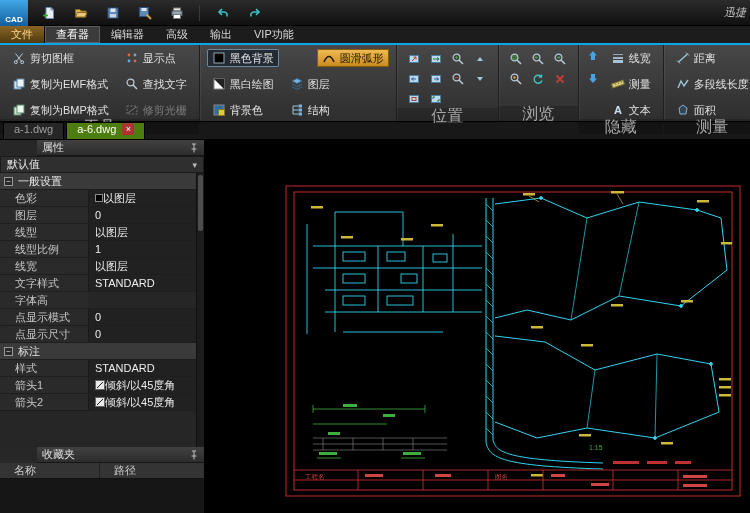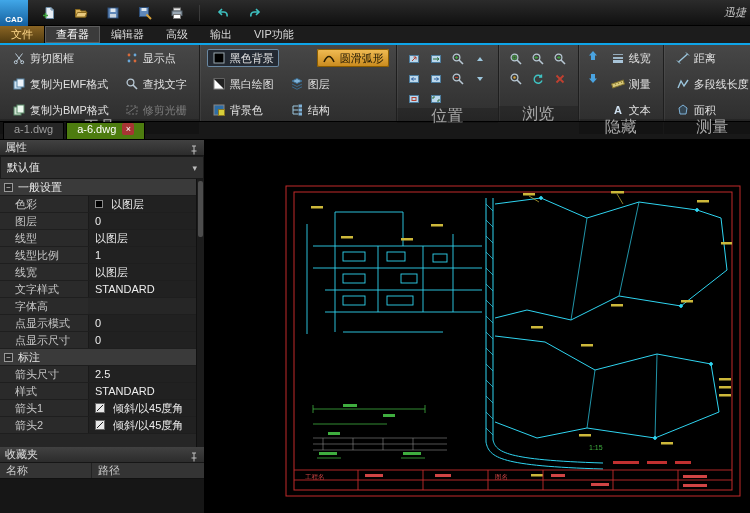--- a/index.html
+++ b/index.html
@@ -37,36 +37,36 @@
 
   
   .tabbar{height:18px;background:#181818;display:flex;align-items:flex-end;padding-left:3px;border-bottom:1px solid #000;}
   .doctab{height:17px;display:flex;gap:6px;padding:0 10px;background:#262626;color:#9f9f9f;border:1px solid #000;border-bottom:none;margin-right:2px;}
   .doctab.active{background:#4d7c0f;color:#fff;}
   .tclose{width:12px;height:12px;background:#a83434;color:#fff;font-size:9px;line-height:12px;text-align:center;border-radius:2px;}
 
   
   .main{display:flex;height:373px;}
   .sidebar{width:205px;flex:none;display:flex;flex-direction:column;background:#272727;border-right:1px solid #000;}
-  .phead{height:16px;flex:none;background:linear-gradient(#414141,#2c2c2c);display:flex;align-items:flex-end;padding:0 5px;color:#e0e0e0;border-bottom:1px solid #161616;}
+  .phead{height:16px;flex:none;background:linear-gradient(#414141,#2c2c2c);display:flex;align-items:center;padding:0 5px;color:#e0e0e0;border-bottom:1px solid #161616;margin-left:37px;}
   .phead .sp{flex:1;}
-  .preset{height:23px;flex:none;background:#2f2f2f;border:1px solid #1a1a1a;display:flex;align-items:center;padding:0 6px;color:#e8e8e8;}
+  .preset{height:17px;flex:none;background:#2f2f2f;border:1px solid #1a1a1a;display:flex;align-items:center;padding:0 6px;color:#e8e8e8;}
   .preset .sp{flex:1;}
   .caret{color:#bbb;font-size:9px;}
   .pgrid{flex:1;overflow:hidden;position:relative;background:#262626;}
   .psec{display:flex;align-items:center;gap:5px;height:17px;background:#3a3a3a;border-bottom:1px solid #1d1d1d;padding-left:4px;color:#e4e4e4;}
   .cbox{width:9px;height:9px;border:1px solid #9a9a9a;background:#2a2a2a;color:#ddd;font-size:8px;line-height:7px;text-align:center;flex:none;}
   .prow{display:flex;height:17px;border-bottom:1px solid #1e1e1e;}
   .plab{width:88px;flex:none;display:flex;align-items:center;padding-left:15px;color:#c6c6c6;background:#2a2a2a;}
-  .pval{flex:1;display:flex;align-items:center;gap:8px;padding-left:6px;color:#ededed;background:#212121;border-left:1px solid #1a1a1a;}
+  .pval{flex:1;display:flex;align-items:center;gap:0;padding-left:6px;color:#ededed;background:#212121;border-left:1px solid #1a1a1a;}
   .swatch{width:8px;height:8px;background:#000;border:1px solid #8a8a8a;flex:none;}
   .pscroll{position:absolute;top:0;right:0;width:8px;height:100%;background:#1c1c1c;border-left:1px solid #111;}
   .pthumb{position:absolute;top:2px;left:1px;width:5px;height:56px;background:#4d4d4d;border-radius:2px;}
   .favcols{height:16px;flex:none;display:flex;background:#343434;border-bottom:1px solid #111;color:#cccccc;}
-  .favcol{display:flex;align-items:center;padding:0 6px;}
+  .favcol{display:flex;align-items:center;padding:0 6px;margin-left:8px;}
   .favcol.name{width:92px;border-right:1px solid #222;}
   .favbody{height:34px;flex:none;background:#161616;}
 
   .canvas{flex:1;position:relative;background:#000;overflow:hidden;}
   .drawing{position:absolute;left:78px;top:44px;width:460px;height:320px;}
 </style>
 </head>
 <body>
 
 <div class="app">
@@ -510,26 +510,20 @@
           <div class="plab">点显示尺寸</div>
           <div class="pval">
               <span>0</span>
             </div>
         </div>
         <div class="psec">
           <span class="cbox">−</span>
           <span>标注</span>
         </div>
         <div class="prow">
-          <div class="plab">箭头尺寸</div>
-          <div class="pval">
-              <span>2.5</span>
-            </div>
-        </div>
-        <div class="prow">
           <div class="plab">样式</div>
           <div class="pval">
               <span>STANDARD</span>
             </div>
         </div>
         <div class="prow">
           <div class="plab">箭头1</div>
           <div class="pval">
             <svg width="10" height="10" viewBox="0 0 10 10">
                 <rect x="0.5" y="0.5" width="9" height="9" fill="#e8e8e8" stroke="#666"></rect>

